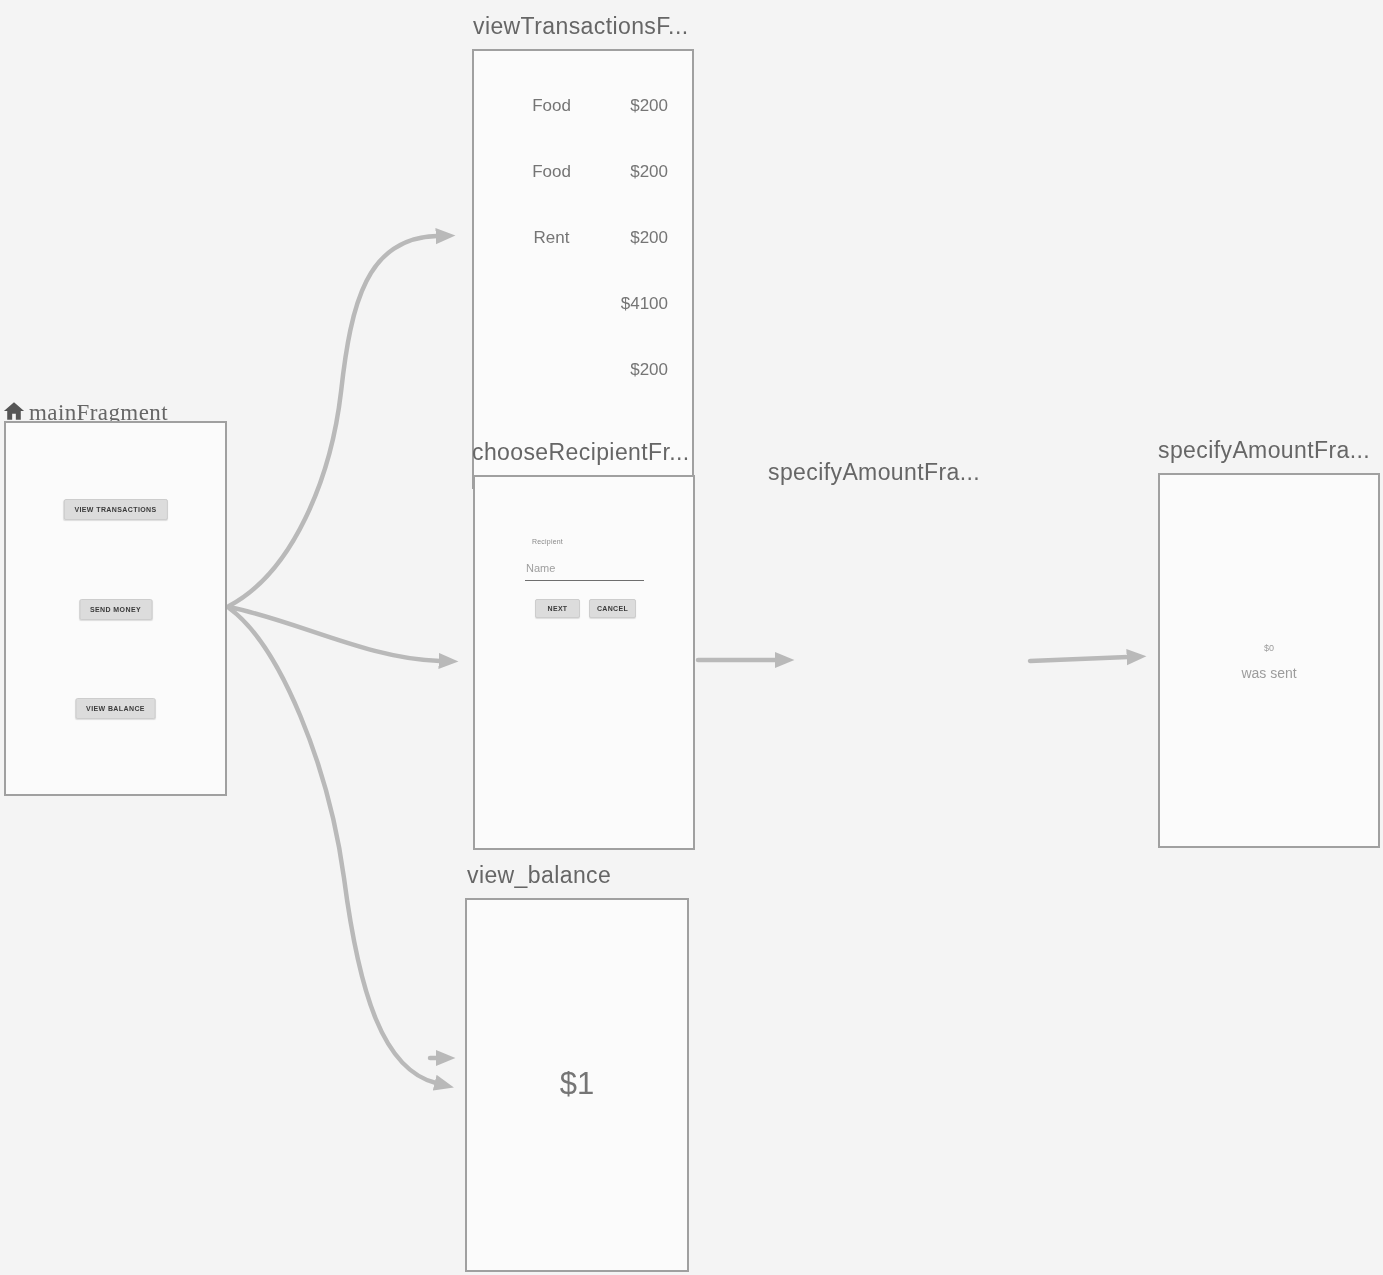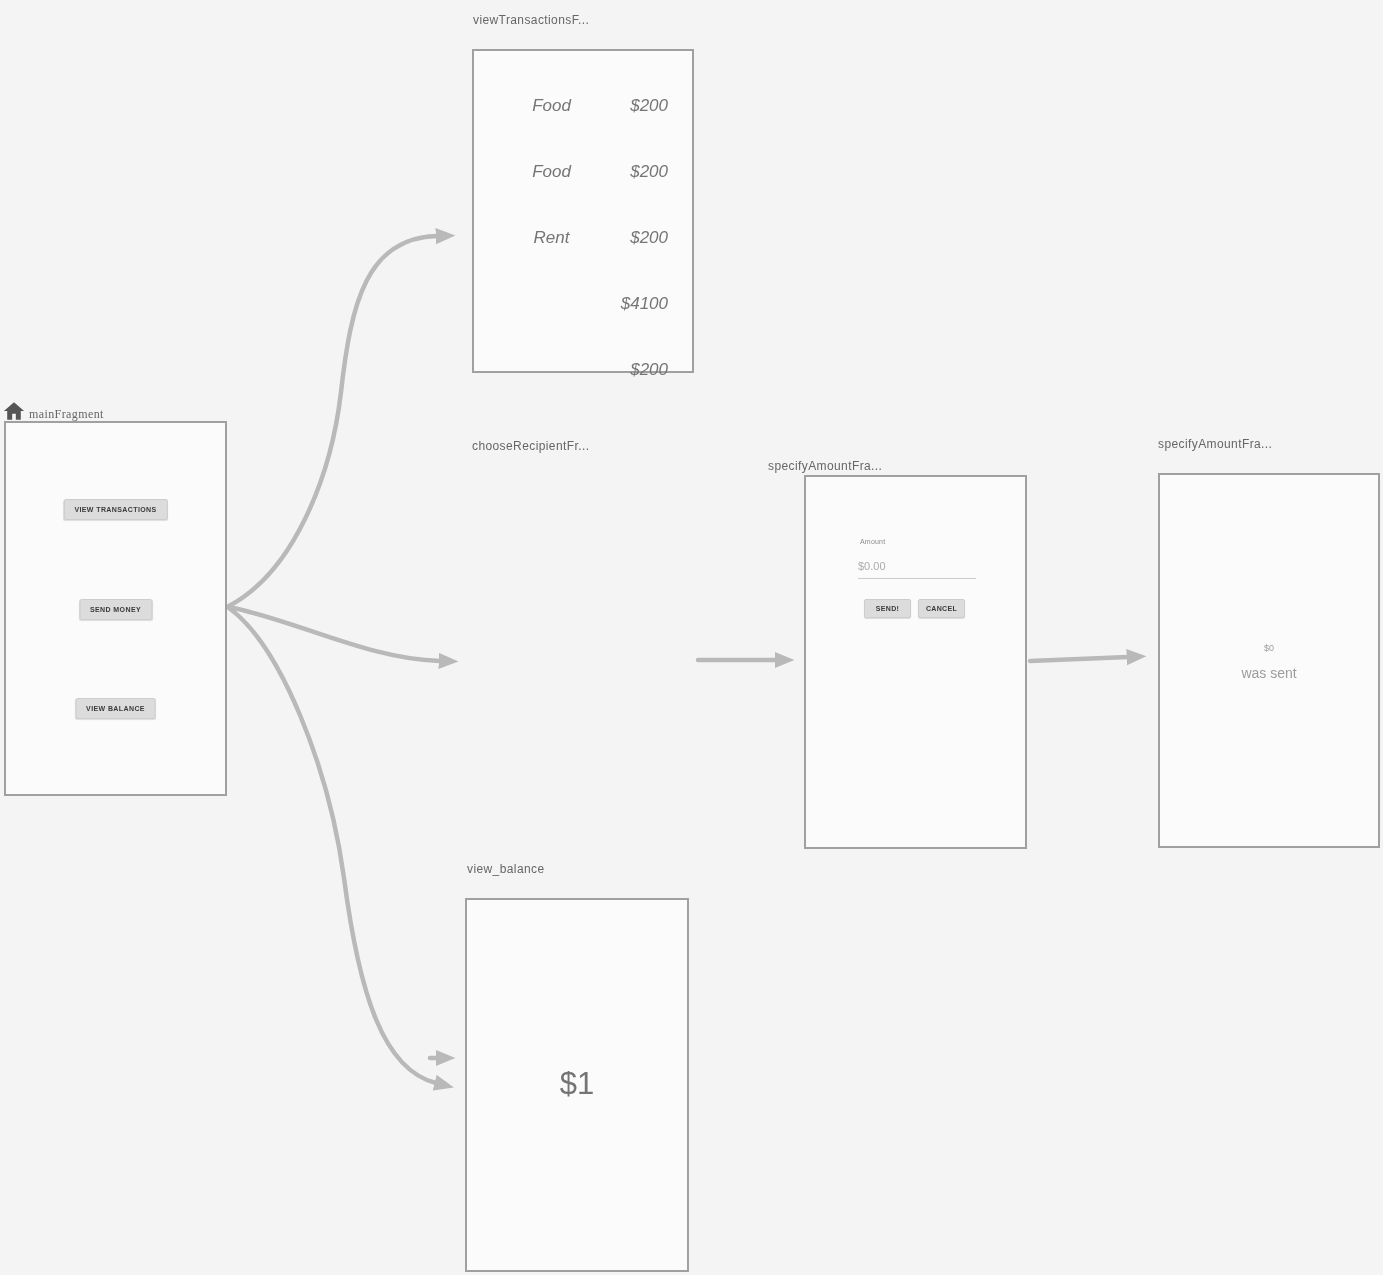--- a/index.html
+++ b/index.html
@@ -20,24 +20,24 @@
     background:var(--canvas-bg);
     position:relative;
     overflow:hidden;
   }
   #canvas{position:absolute;left:0;top:0;width:1383px;height:1275px;background:var(--canvas-bg);}
   svg.arrows{position:absolute;left:0;top:0;width:1383px;height:1275px;pointer-events:none;}
   svg.arrows path.action{stroke:var(--arrow-color);stroke-width:4.5;fill:none;stroke-linecap:round;pointer-events:stroke;}
   .frag-title{
     position:absolute;
     color:var(--title-color);
-    font-size:12px;
+    font-size:23px;
     letter-spacing:0.4px;
     white-space:nowrap;
-    display:flex;align-items:flex-end;gap:4px;
+    display:flex;align-items:flex-start;gap:4px;
   }
   .panel{
     position:absolute;
     background:var(--panel-bg);
     border:2px solid var(--panel-border);
   }
   
   .a-btn{
     position:absolute;
     left:50%;transform:translateX(-50%);
@@ -106,21 +106,21 @@
   </div>
   <div class="panel" style="left:4px;top:421px;width:223px;height:375px;">
     <div class="a-btn" style="top:76px;">VIEW TRANSACTIONS</div>
     <div class="a-btn" style="top:176px;">SEND MONEY</div>
     <div class="a-btn" style="top:275px;">VIEW BALANCE</div>
   </div>
 
   <div class="frag-title" style="left:473px;top:13px;">
     <span>viewTransactionsF...</span>
   </div>
-  <div class="panel" style="left:472px;top:49px;width:222px;height:324px;font-style:italic;">
+  <div class="panel" style="left:472px;top:49px;width:222px;height:440px;">
     <div class="t-rows">
       <div class="t-row">
         <span class="t-label">Food</span>
         <span class="t-amount">$200</span>
       </div>
       <div class="t-row">
         <span class="t-label">Food</span>
         <span class="t-amount">$200</span>
       </div>
       <div class="t-row">
@@ -132,30 +132,30 @@
       </div>
       <div class="t-row">
         <span class="t-amount">$200</span>
       </div>
     </div>
   </div>
 
   <div class="frag-title" style="left:472px;top:439px;">
     <span>chooseRecipientFr...</span>
   </div>
+  <div class="panel" style="left:473px;top:475px;width:222px;height:375px;">
+    <span class="tiny-label" style="left:57px;top:61px;">Recipient</span>
+    <span class="hint" style="left:51px;top:85px;">Name</span>
+    <div class="underline" style="left:50px;top:103px;width:119px;background:#6e6e6e;"></div>
+    <div class="d-btn" style="left:60px;top:122px;width:45px;">NEXT</div>
+    <div class="d-btn" style="left:114px;top:122px;width:47px;">CANCEL</div>
+  </div>
 
   <div class="frag-title" style="left:768px;top:439px;margin-top:20px;">
     <span>specifyAmountFra...</span>
-  </div>
-  <div class="panel" style="left:804px;top:475px;width:223px;height:374px;">
-    <span class="tiny-label" style="left:54px;top:61px;">Amount</span>
-    <span class="hint" style="left:52px;top:83px;color:#ababab;">$0.00</span>
-    <div class="underline" style="left:52px;top:101px;width:118px;background:#cbcbcb;"></div>
-    <div class="d-btn" style="left:58px;top:122px;width:47px;">SEND!</div>
-    <div class="d-btn" style="left:112px;top:122px;width:47px;">CANCEL</div>
   </div>
 
   <div class="frag-title" style="left:1158px;top:437px;">
     <span>specifyAmountFra...</span>
   </div>
   <div class="panel" style="left:1158px;top:473px;width:222px;height:375px;">
     <div class="center-text" style="top:168px;font-size:9px;">$0</div>
     <div class="center-text" style="top:190px;font-size:14px;">was sent</div>
   </div>
 

